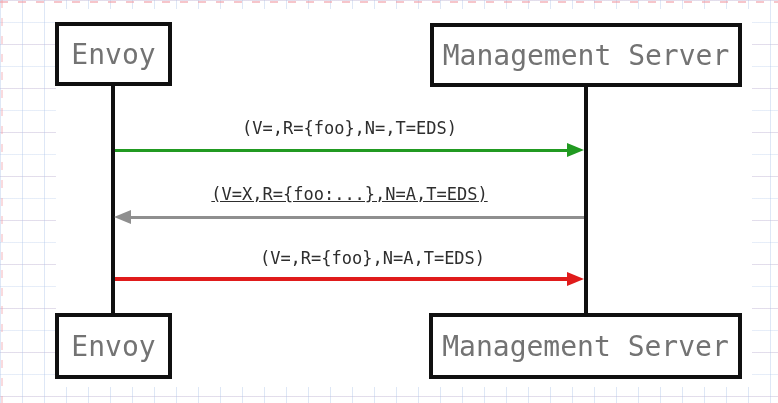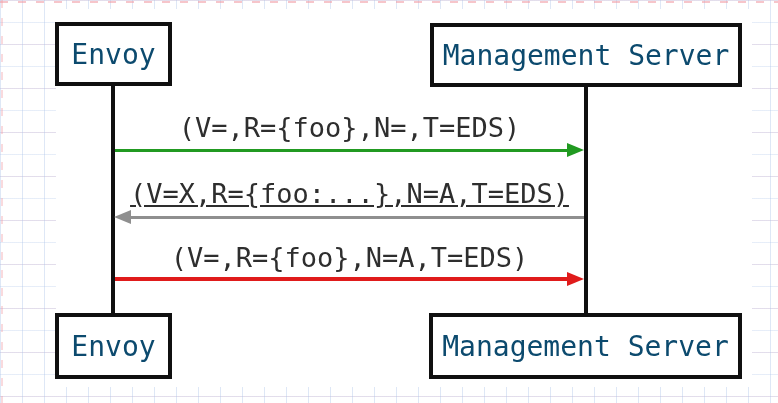--- a/index.html
+++ b/index.html
@@ -29,34 +29,34 @@
   .panel {
     position: absolute; left: 56px; top: 9px; width: 696px; height: 378px;
     background: #ffffff;
   }
   .actor-box {
     position: absolute;
     background: #ffffff;
     border: 4px solid #101010;
     display: flex; align-items: center; justify-content: center;
     box-sizing: border-box;
-    font-size: 28px; color: #0c4a6e; white-space: nowrap;
+    font-size: 28px; color: #737373; white-space: nowrap;
   }
   .box-envoy-top    { left: 55px;  top: 22px;  width: 117px; height: 64px; }
   .box-ms-top       { left: 430px; top: 23px;  width: 312px; height: 64px; }
   .box-envoy-bottom { left: 55px;  top: 313px; width: 117px; height: 66px; }
   .box-ms-bottom    { left: 429px; top: 313px; width: 313px; height: 66px; }
   .lifeline {
     position: absolute; width: 4px; background: #101010;
   }
   .lifeline-envoy { left: 111px; top: 85px; height: 229px; }
   .lifeline-ms    { left: 584px; top: 86px; height: 228px; }
   .msg-label {
     position: absolute; left: 115px; width: 469px; height: 28px;
-    text-align: center; font-size: 27px; line-height: 28px;
+    text-align: center; font-size: 17px; line-height: 28px;
     color: #2e2e2e; white-space: nowrap;
   }
   .msg1-label { top: 114px; }
   .msg2-label { top: 180px; }
   .msg3-label { top: 244px; }
   .arrow-line { position: absolute; height: 3px; }
   .msg1-line { left: 115px; top: 149px; width: 453px; }
   .msg2-line { left: 131px; top: 216px; width: 453px; }
   .msg3-line { left: 115px; top: 277px; width: 4px; height: 4px; width: 453px; }
   .arrow-head { position: absolute; width: 0; height: 0; }
@@ -100,17 +100,17 @@
   </div>
 
   <div class="msg-label msg1-label" style="color: rgb(46, 46, 46);">(V=,R={foo},N=,T=EDS)</div>
   <div class="arrow-line msg1-line" style="background-color: rgb(33, 154, 33);"></div>
   <div class="arrow-head head-right msg1-head" style="border-left-color: rgb(33, 154, 33);"></div>
 
   <div class="msg-label msg2-label" style="color: rgb(46, 46, 46); text-decoration: underline;">(V=X,R={foo:...},N=A,T=EDS)</div>
   <div class="arrow-line msg2-line" style="background-color: rgb(143, 143, 143);"></div>
   <div class="arrow-head head-left msg2-head" style="border-right-color: rgb(143, 143, 143);"></div>
 
-  <div class="msg-label msg3-label" style="color: rgb(46, 46, 46);">(V=,R={foo},N=A,T=EDS)</div>
+  <div class="msg-label msg3-label" style="color: rgb(46, 46, 46); margin-left: 23px;">(V=,R={foo},N=A,T=EDS)</div>
   <div class="arrow-line msg3-line" style="background-color: rgb(224, 27, 27);"></div>
   <div class="arrow-head head-right msg3-head" style="border-left-color: rgb(224, 27, 27);"></div>
 
 </div>
 
 </body></html>

